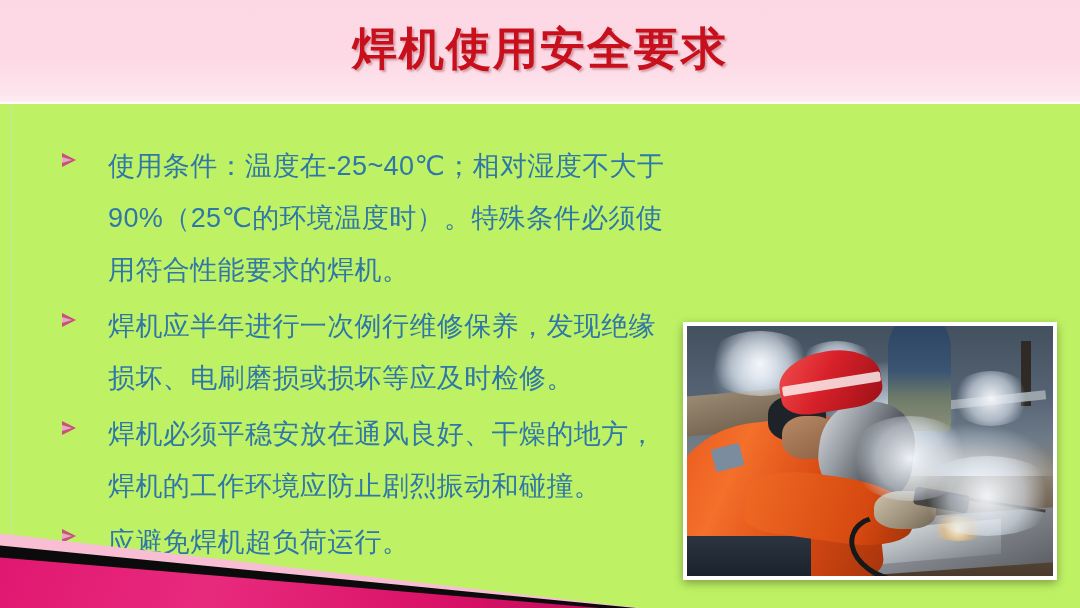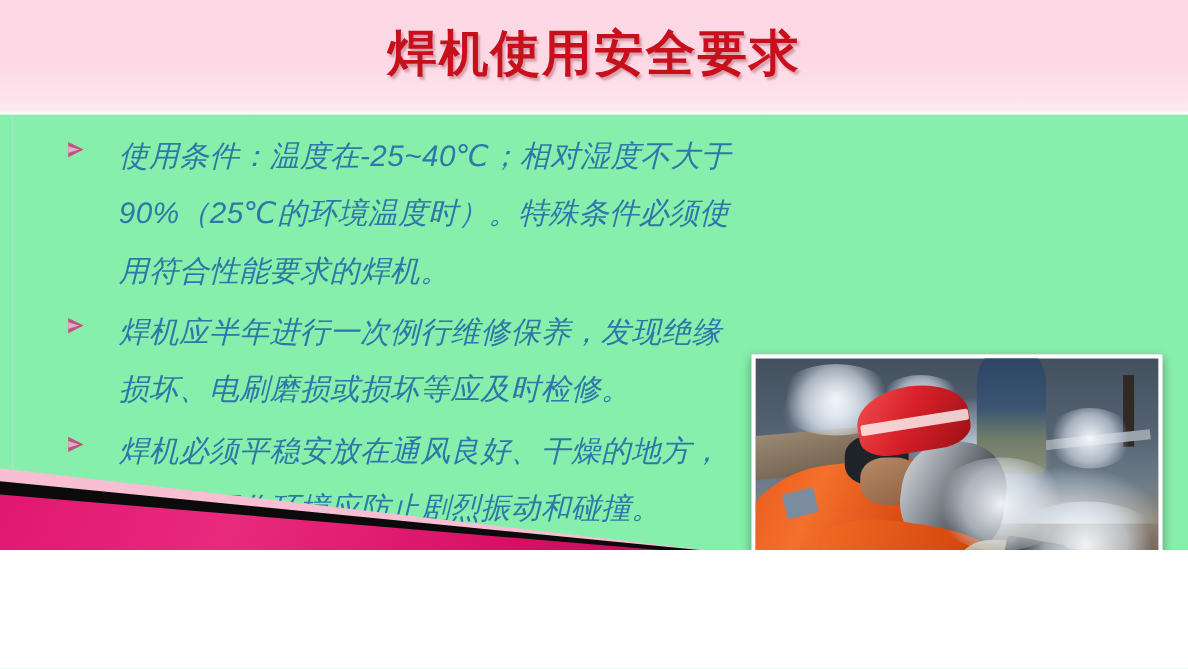--- a/index.html
+++ b/index.html
@@ -4,23 +4,23 @@
 <title>焊机使用安全要求</title>
 <style>
   html,body{margin:0;padding:0;background:#fff;}
   body{
     font-family:"Liberation Sans","DejaVu Sans",sans-serif;
     -webkit-font-smoothing:antialiased;
   }
   #slide{
     position:relative;
     width:1080px;
-    height:500px;
+    height:608px;
     overflow:hidden;
-    background:#86efac;
+    background:#bef264;
   }
 
   
   #header-band{
     position:absolute;
     left:0; top:0;
     width:1080px; height:104px;
     background:linear-gradient(180deg,#fcd7e4 0%,#fdd9e5 55%,#fde4ec 88%,#fdeef4 100%);
   }
   #header-band::after{
@@ -43,23 +43,22 @@
     white-space:nowrap;
   }
 
   
   .hairline{position:absolute;background:rgba(210,215,225,.55);}
   #hairline-left{left:11px; top:104px; width:1px; height:504px;}
 
   
   #bullet-list{
     position:absolute;
-    left:58px; top:116px;
+    left:58px; top:140px;
     width:620px;
-    font-style:italic;
   }
   .bullet-row{
     position:relative;
     padding-left:50px;
     margin-bottom:4px;
   }
   .bullet-marker{
     position:absolute;
     left:4px;
     top:13px;
@@ -274,20 +273,24 @@
     <div class="bullet-row">
       <span class="bullet-marker"></span>
       <div class="bullet-text">焊机应半年进行一次例行维修保养，发现绝缘损坏、电刷磨损或损坏等应及时检修。</div>
     </div>
 
     <div class="bullet-row">
       <span class="bullet-marker"></span>
       <div class="bullet-text">焊机必须平稳安放在通风良好、干燥的地方，焊机的工作环境应防止剧烈振动和碰撞。</div>
     </div>
 
+    <div class="bullet-row">
+      <span class="bullet-marker"></span>
+      <div class="bullet-text">应避免焊机超负荷运行。</div>
+    </div>
 
   </div>
 
   <div id="welder-photo">
     <div class="ph">
       <div class="ph-bg"></div>
       <div class="ph-ground"></div>
       <div class="ph-plate2"></div>
       <div class="ph-beam"></div>
       <div class="ph-beam2"></div>

